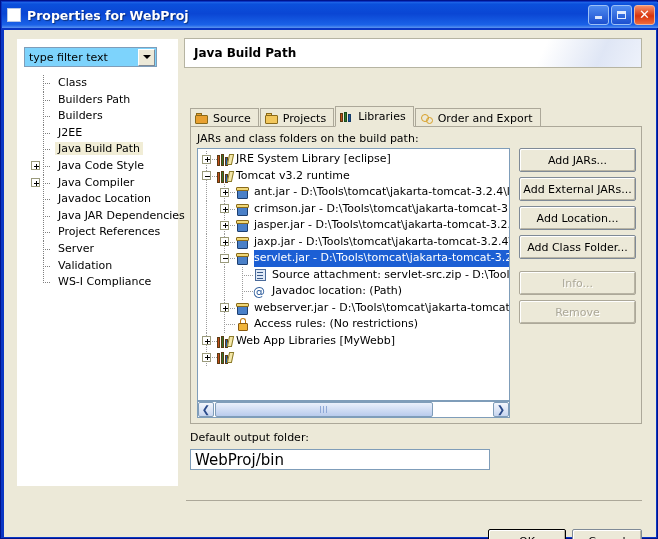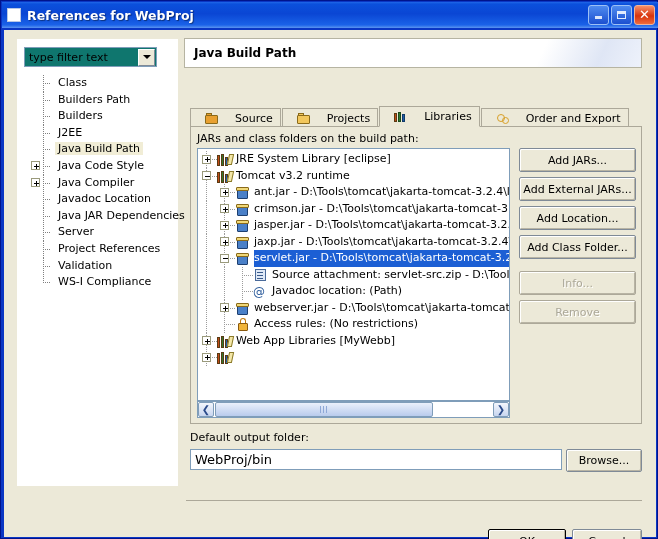--- a/index.html
+++ b/index.html
@@ -52,21 +52,21 @@
     background:#ece9d8;
   }
 
   
   #left-panel {
     position:absolute; left:12px; top:8px; width:163px; height:449px;
     background:#ffffff; border:1px solid #ece9d8;
   }
   #filter-combo {
     position:absolute; left:7px; top:8px; width:133px; height:20px;
-    background:#0f766e; border:1px solid #7f9db9;
+    background:#7dd3fc; border:1px solid #7f9db9;
     display:flex; align-items:center;
   }
   #filter-text {
     flex:1; padding-left:4px; color:#000; font-size:11px; white-space:nowrap;
   }
   #filter-arrow {
     width:17px;height:17px;margin-right:1px;flex:none;
     background:#ece9d8;border:1px solid #ffffff;
     border-right-color:#7f8a97;border-bottom-color:#7f8a97;
     display:flex;align-items:center;justify-content:center;
@@ -119,22 +119,22 @@
     position:relative; z-index:2;
     padding:7px 0 0 9px; font-weight:bold; font-size:12px; color:#000;
   }
 
   
   #tabs {
     position:absolute; left:186px; top:76px; width:452px; height:21px;
     display:flex; align-items:flex-end;
   }
   .tab {
-    height:20px; display:flex; align-items:center; gap:16px;
-    padding:0 7px 0 14px; font-size:11px; color:#000;
+    height:20px; display:flex; align-items:center; gap:4px;
+    padding:0 7px 0 4px; font-size:11px; color:#000;
     background:#ece9d8;
     border:1px solid #aca899; border-bottom:none; border-radius:0;
     margin-right:1px; position:relative; top:1px;
   }
   .tab.active {
     background:#ece9d8; height:21px; top:0;
     border-color:#aca899; border-bottom:1px solid #ece9d8;
     font-weight:normal; z-index:3;
     box-shadow: 0 0 0 0 #fff;
   }
@@ -222,23 +222,23 @@
     display:flex; align-items:center; justify-content:center;
     border-radius:2px;
     box-shadow: inset 1px 1px 0 #ffffff, inset -1px -1px 0 #b8b4a4;
   }
   .btn.disabled { color:#aca899; text-shadow: 1px 1px 0 #ffffff; border-color:#aca899; }
   .btn.gapabove { margin-top:12px; }
 
   
   #outlabel { position:absolute; left:186px; top:401px; font-size:11px; color:#000; }
   #outfield {
-    position:absolute; left:186px; top:419px; width:372px; height:21px;
+    position:absolute; left:186px; top:419px; width:300px; height:21px;
     background:#ffffff; border:1px solid #7f9db9;
-    display:flex; align-items:center; padding-left:4px; font-size:13px;
+    display:flex; align-items:center; padding-left:4px; font-size:15px;
   }
   #browse {
     position:absolute; left:562px; top:419px; width:76px; height:23px;
     background:#ece9d8; border:1px solid #7f8a97; border-radius:2px;
     display:flex;align-items:center;justify-content:center; font-size:11px;
     box-shadow: inset 1px 1px 0 #ffffff, inset -1px -1px 0 #b8b4a4;
   }
 
   #separator { position:absolute; left:182px; top:470px; width:456px; height:1px; background:#aca899; }
 
@@ -255,21 +255,21 @@
     box-shadow: inset 1px 1px 0 #ffffff, inset -1px -1px 0 #b8b4a4;
   }
 </style>
 </head>
 <body>
 
 <div id="window">
 
   <div id="titlebar">
     <div id="title-icon"></div>
-    <div id="title-text">References for WebProj</div>
+    <div id="title-text">Properties for WebProj</div>
     <div class="wbtn min">
         <div class="glyph-min"></div>
       </div>
     <div class="wbtn max">
         <div class="glyph-max"></div>
       </div>
     <div class="wbtn close">
         <span class="glyph-close">✕</span>
       </div>
   </div>
@@ -286,22 +286,22 @@
       <div id="tree">
           <div class="tnode"><div class="vline"></div><div class="dash"></div><span class="tlabel">Class</span></div>
           <div class="tnode"><div class="vline"></div><div class="dash"></div><span class="tlabel">Builders Path</span></div>
           <div class="tnode"><div class="vline"></div><div class="dash"></div><span class="tlabel">Builders</span></div>
           <div class="tnode"><div class="vline"></div><div class="dash"></div><span class="tlabel">J2EE</span></div>
           <div class="tnode sel"><div class="vline"></div><div class="dash"></div><span class="tlabel">Java Build Path</span></div>
           <div class="tnode"><div class="vline"></div><div class="dash"></div><div class="expander plus"></div><span class="tlabel">Java Code Style</span></div>
           <div class="tnode"><div class="vline"></div><div class="dash"></div><div class="expander plus"></div><span class="tlabel">Java Compiler</span></div>
           <div class="tnode"><div class="vline"></div><div class="dash"></div><span class="tlabel">Javadoc Location</span></div>
           <div class="tnode"><div class="vline"></div><div class="dash"></div><span class="tlabel">Java JAR Dependencies</span></div>
+          <div class="tnode"><div class="vline"></div><div class="dash"></div><span class="tlabel">Project References</span></div>
           <div class="tnode"><div class="vline"></div><div class="dash"></div><span class="tlabel">Server</span></div>
-          <div class="tnode"><div class="vline"></div><div class="dash"></div><span class="tlabel">Project References</span></div>
           <div class="tnode"><div class="vline"></div><div class="dash"></div><span class="tlabel">Validation</span></div>
           <div class="tnode"><div class="vline half"></div><div class="dash"></div><span class="tlabel">WS-I Compliance</span></div>
         </div>
     </div>
 
     <div id="heading">
       <div id="heading-text">Java Build Path</div>
     </div>
 
     <div id="tabs">
@@ -530,20 +530,19 @@
           <div class="btn">Add External JARs...</div>
           <div class="btn">Add Location...</div>
           <div class="btn">Add Class Folder...</div>
           <div class="btn disabled gapabove">Info...</div>
           <div class="btn disabled">Remove</div>
         </div>
     </div>
 
     <div id="outlabel">Default output folder:</div>
     <div id="outfield">WebProj/bin</div>
-    <div id="browse">Browse...</div>
 
     <div id="separator"></div>
 
     <div id="ok">OK</div>
     <div id="cancel">Cancel</div>
   </div>
 </div>
 
 </body></html>

